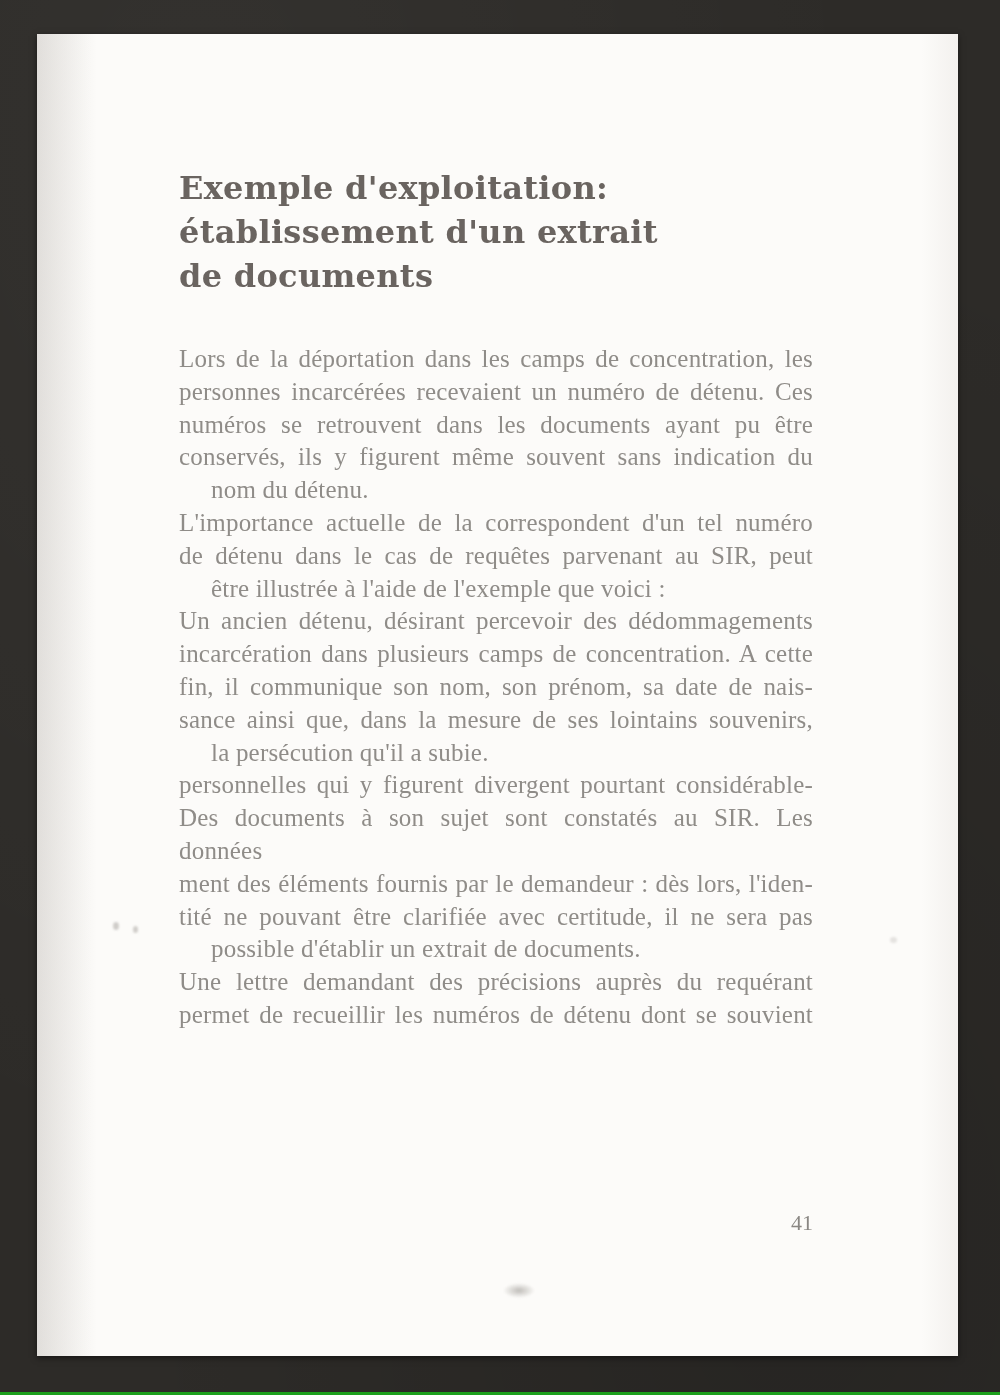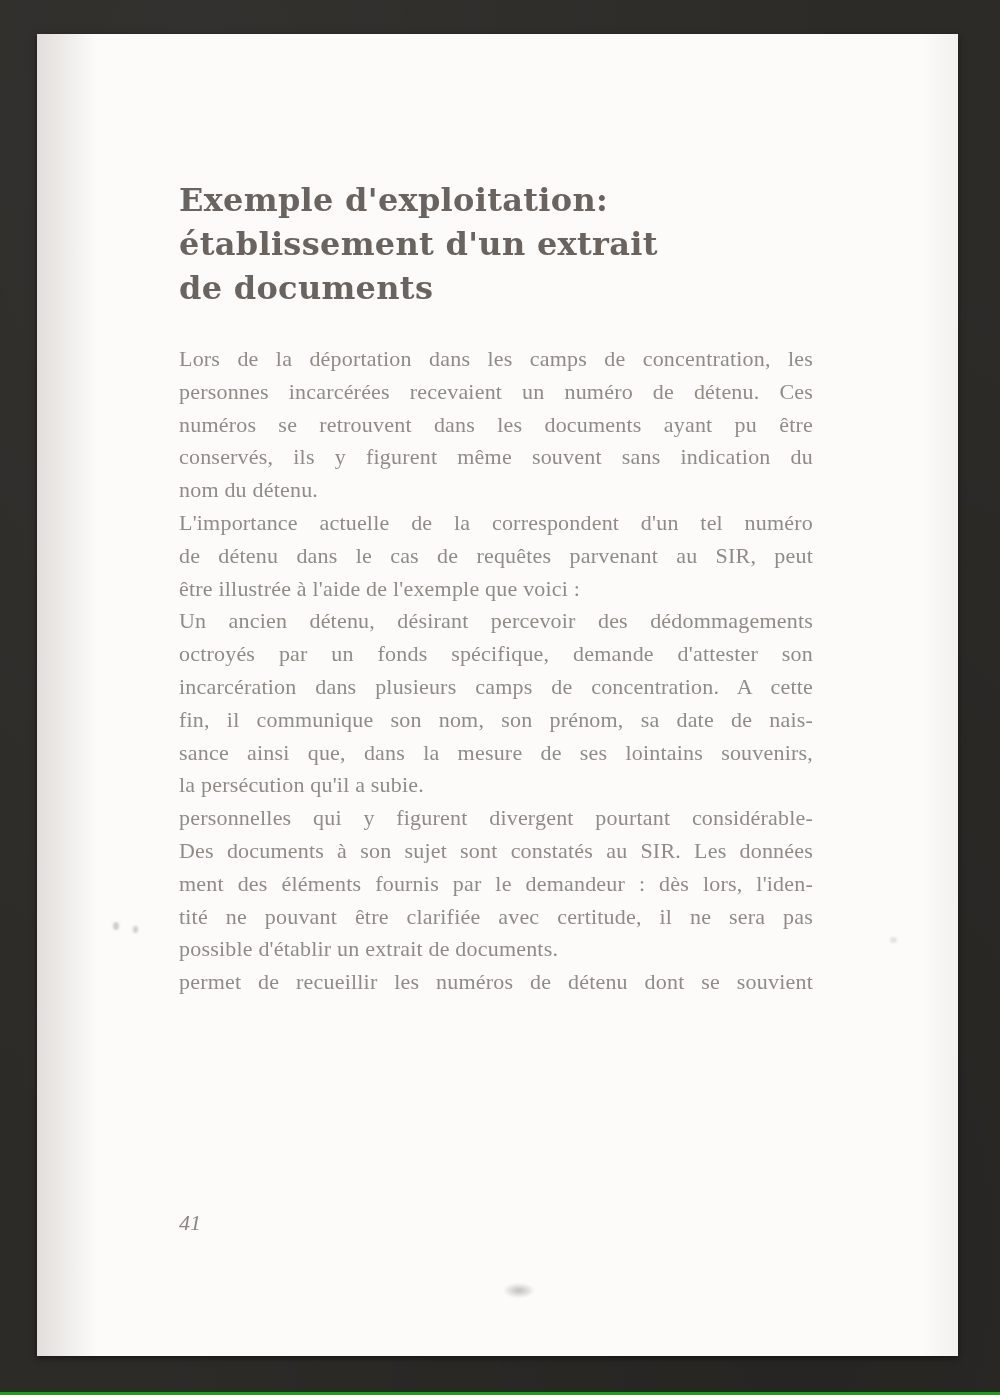--- a/index.html
+++ b/index.html
@@ -32,54 +32,54 @@
   }
   .gutter-shade {
     position: absolute;
     left: 0; top: 0; bottom: 0;
     width: 60px;
     background: linear-gradient(to right, rgba(90,84,78,0.14), rgba(90,84,78,0.0));
     pointer-events: none;
   }
   .heading {
     position: absolute;
-    left: 142px; top: 144px;
+    left: 142px; top: 132px;
     width: 660px;
     margin: 0;
     font-family: "DejaVu Serif", serif;
     font-weight: bold;
     font-size: 32px;
     line-height: 44px;
     letter-spacing: 0.3px;
     color: #6a6460;
   }
   .heading .hl { display: block; }
   .body-text {
     position: absolute;
     left: 142px; top: 309px;
     width: 634px;
-    font-size: 22px;
+    font-size: 25px;
     line-height: 32.8px;
     color: #8f8c88;
     letter-spacing: 0.2px;
   }
   .para { margin: 0; }
   .line {
     text-align: justify;
     text-align-last: justify;
     white-space: normal;
   }
-  .line.last { text-align-last: left; }
+  .line.last { text-align-last: left; margin-left: 32px; }
   .page-number {
     position: absolute;
     left: 142px; top: 1176px;
     width: 634px;
+    text-align: right;
     font-size: 22px;
     color: #8a8783;
-    font-style: italic;
   }
   
   .dot {
     position: absolute;
     border-radius: 50%;
     background: #b9b5b1;
     filter: blur(1px);
     opacity: 0.65;
   }
   .dot.d1 { left: 76px;  top: 888px; width: 6px; height: 8px; }
@@ -122,34 +122,34 @@
           <div class="line">conservés, ils y figurent même souvent sans indication du</div>
           <div class="line last">nom du détenu.</div>
         </div>
         <div class="para">
           <div class="line">L'importance actuelle de la correspondent d'un tel numéro</div>
           <div class="line">de détenu dans le cas de requêtes parvenant au SIR, peut</div>
           <div class="line last">être illustrée à l'aide de l'exemple que voici :</div>
         </div>
         <div class="para">
           <div class="line">Un ancien détenu, désirant percevoir des dédommagements</div>
-          <div class="line">octroyés par un fonds spécifique, demande d'attester son</div>
           <div class="line">incarcération dans plusieurs camps de concentration. A cette</div>
           <div class="line">fin, il communique son nom, son prénom, sa date de nais-</div>
           <div class="line">sance ainsi que, dans la mesure de ses lointains souvenirs,</div>
           <div class="line last">la persécution qu'il a subie.</div>
         </div>
         <div class="para">
           <div class="line">personnelles qui y figurent divergent pourtant considérable-</div>
           <div class="line">Des documents à son sujet sont constatés au SIR. Les données</div>
           <div class="line">ment des éléments fournis par le demandeur : dès lors, l'iden-</div>
           <div class="line">tité ne pouvant être clarifiée avec certitude, il ne sera pas</div>
           <div class="line last">possible d'établir un extrait de documents.</div>
         </div>
         <div class="para">
+          <div class="line">Une lettre demandant des précisions auprès du requérant</div>
           <div class="line">permet de recueillir les numéros de détenu dont se souvient</div>
         </div>
       </div>
 
     <div class="page-number">41</div>
 
     <div class="dot d1"></div>
     <div class="dot d2"></div>
     <div class="dot d3"></div>
     <div class="smudge"></div>

